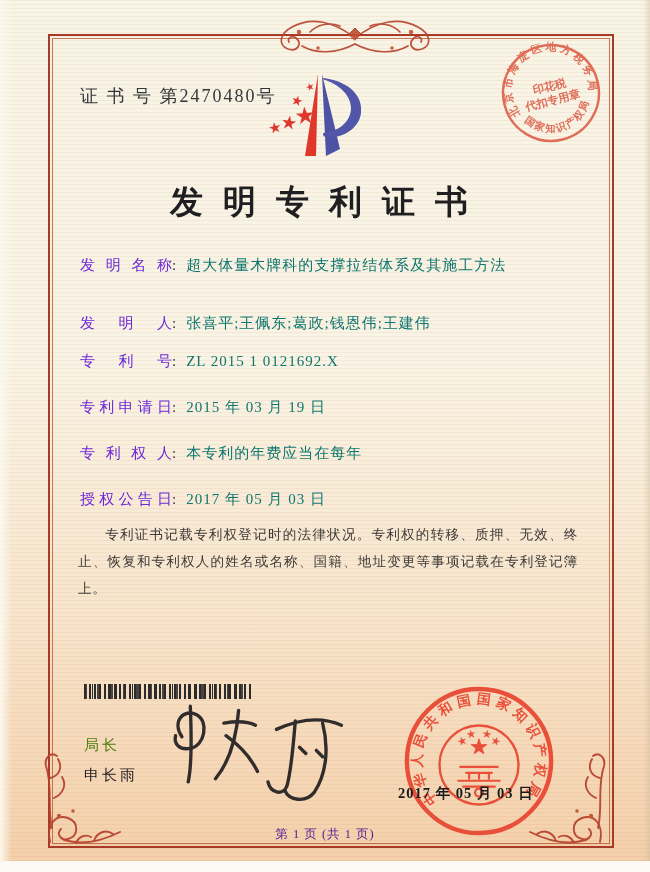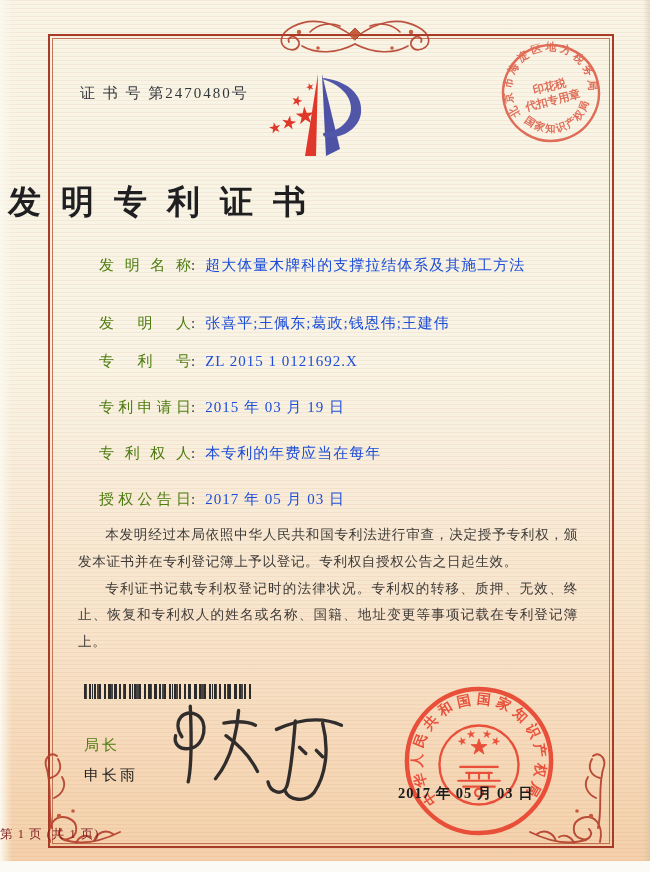--- a/index.html
+++ b/index.html
@@ -13,48 +13,48 @@
   }
   .abs{position:absolute;}
   
   .edge-bottom{left:0;right:0;bottom:0;height:11px;background:#fbfaf5;}
   .edge-left{left:0;top:0;bottom:0;width:12px;background:linear-gradient(90deg,#fbf8ee,rgba(251,248,238,0));}
   .edge-right{right:0;top:0;bottom:11px;width:7px;background:linear-gradient(270deg,rgba(205,188,158,.45),rgba(205,188,158,0));}
   
   .frame{left:48px;top:34px;width:562px;height:810px;border:2px solid #a83a28;}
   .frame::before{content:"";position:absolute;inset:2px;border:1px solid rgba(187,95,62,.85);}
   
-  .cert-no{left:80px;top:84px;font-size:15px;letter-spacing:2px;color:#33363b;}
+  .cert-no{left:80px;top:84px;font-size:18px;letter-spacing:2px;color:#33363b;}
   .logo{left:258px;top:70px;width:120px;height:90px;}
   .tax-stamp{left:500px;top:42px;width:102px;height:102px;transform:rotate(-14deg);opacity:.88;}
-  .title{left:0;right:0;top:180px;font-size:33px;font-weight:700;
+  .title{left:0;right:0;top:180px;text-align:center;font-size:33px;font-weight:700;
          letter-spacing:20px;padding-left:8px;color:#1f1f22;}
   
   .frow{left:80px;height:22px;font-size:15px;color:#2e3137;white-space:nowrap;}
-  .f-label{display:inline-block;width:92px;text-align:justify;text-align-last:justify;color:#4d7c0f;margin-left:19px;}
+  .f-label{display:inline-block;width:92px;text-align:justify;text-align-last:justify;color:#6d28d9;}
   .f-colon{margin-right:10px;}
-  .f-value{letter-spacing:1px;color:#1d4ed8;}
+  .f-value{letter-spacing:1px;color:#0f766e;}
   .r0{top:256px;} .r1{top:314px;} .r2{top:352px;} .r3{top:398px;} .r4{top:444px;} .r5{top:490px;}
   
   .body-text{left:78px;top:522px;width:500px;font-size:13.6px;line-height:26.8px;
              color:#3d3a37;text-align:justify;letter-spacing:.6px;}
   .body-text p{margin:0;text-indent:2em;}
   
   .barcode{left:84px;top:684px;width:168px;height:15px;
     background:
       repeating-linear-gradient(90deg,#2b2b2b 0 2px,rgba(0,0,0,0) 2px 5px),
       repeating-linear-gradient(90deg,#2b2b2b 0 1px,rgba(0,0,0,0) 1px 8px),
       repeating-linear-gradient(90deg,rgba(43,43,43,.85) 0 3px,rgba(0,0,0,0) 3px 13px);
   }
   .director-title{left:84px;top:736px;font-size:15px;letter-spacing:3px;color:#4d7c0f;font-family:"Liberation Sans","DejaVu Sans",sans-serif;}
   .director-name{left:84px;top:766px;font-size:15px;letter-spacing:3px;color:#222;font-family:Liberation Sans, sans-serif;}
   .signature{left:160px;top:700px;width:195px;height:105px;}
   .seal{left:400px;top:682px;width:158px;height:158px;opacity:.92;}
   .issue-date{left:398px;top:784px;font-size:14.5px;letter-spacing:1px;color:#1b1b1b;font-weight:600;}
-  .footer{left:0;right:0;top:826px;text-align:left;font-size:12.5px;letter-spacing:1px;color:#7f1d1d;}
+  .footer{left:0;right:0;top:826px;text-align:center;font-size:12.5px;letter-spacing:1px;color:#4c1d95;}
   .orn-top{left:270px;top:12px;width:170px;height:46px;}
   .orn-bl{left:42px;top:748px;width:82px;height:100px;}
   .orn-br{left:526px;top:748px;width:82px;height:100px;transform:scaleX(-1);}
 </style>
 </head>
 <body>
 
 <div class="abs edge-left"></div>
 <div class="abs edge-right"></div>
 <div class="abs edge-bottom"></div>
@@ -155,21 +155,20 @@
   <span class="f-label">专利申请日</span><span class="f-colon">:</span><span class="f-value">2015 年 03 月 19 日</span>
 </div>
 <div class="abs frow r4">
   <span class="f-label">专利权人</span><span class="f-colon">:</span><span class="f-value">本专利的年费应当在每年</span>
 </div>
 <div class="abs frow r5">
   <span class="f-label">授权公告日</span><span class="f-colon">:</span><span class="f-value">2017 年 05 月 03 日</span>
 </div>
 
 <div class="abs body-text">
-  <p>本发明经过本局依照中华人民共和国专利法进行审查，决定授予专利权，颁发本证书并在专利登记簿上予以登记。专利权自授权公告之日起生效。</p>
   <p>专利证书记载专利权登记时的法律状况。专利权的转移、质押、无效、终止、恢复和专利权人的姓名或名称、国籍、地址变更等事项记载在专利登记簿上。</p>
 </div>
 
 <div class="abs barcode"></div>
 
 <div class="abs director-title">局长</div>
 <div class="abs director-name">申长雨</div>
 
 <svg class="abs signature" viewBox="0 0 180 100">
   <g stroke="#1b1b1d" stroke-width="3.2" fill="none" stroke-linecap="round" opacity=".9">

